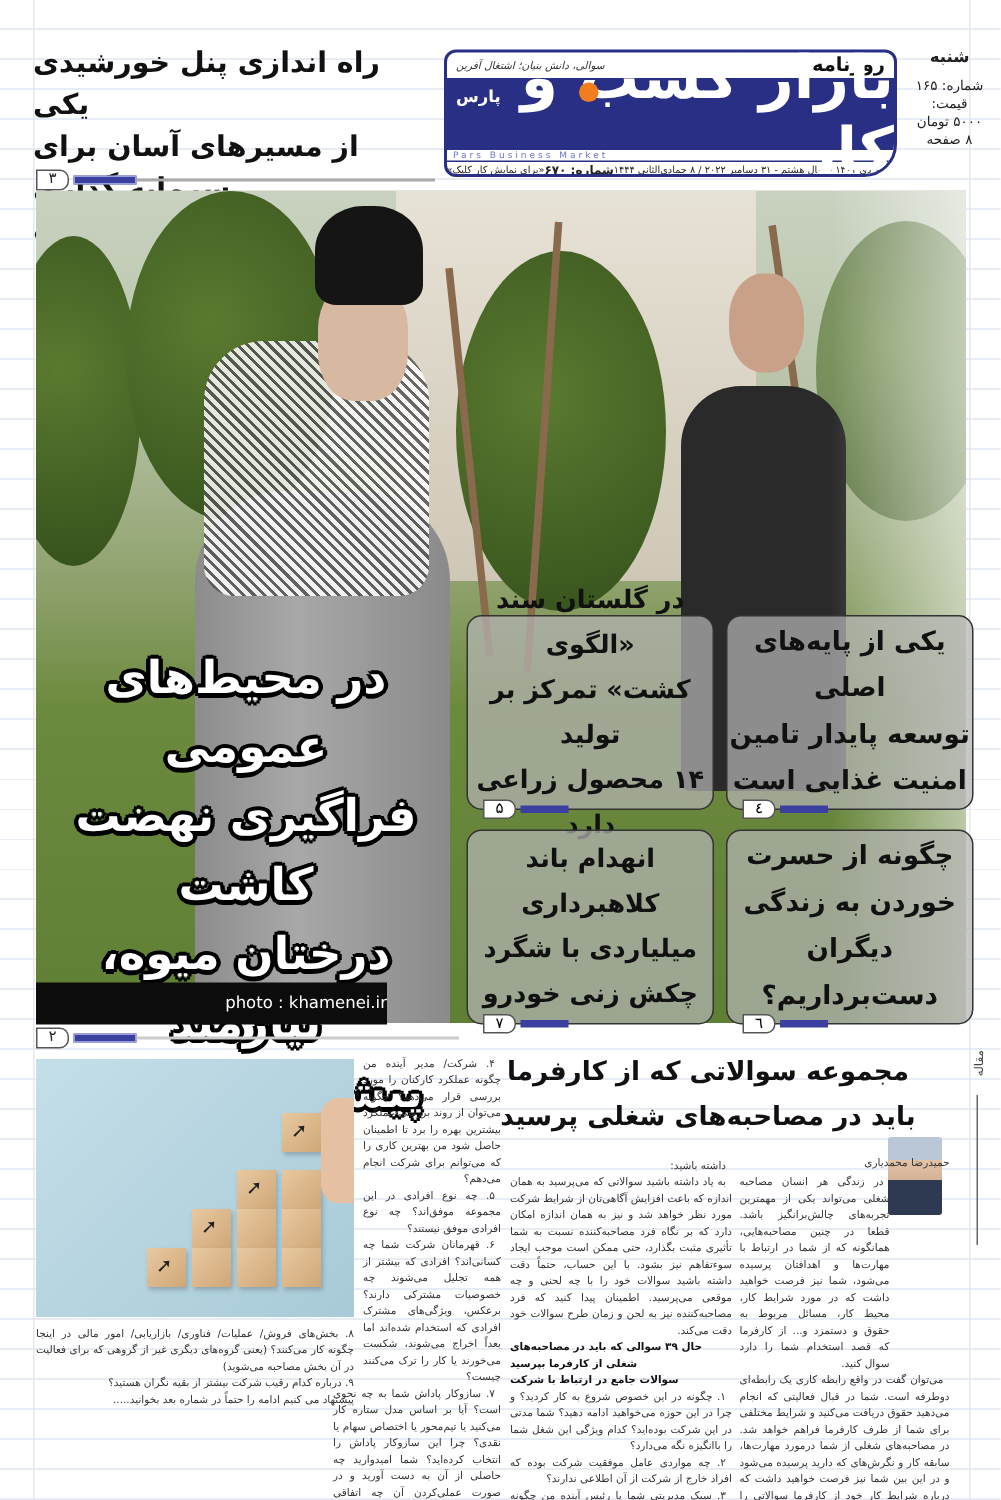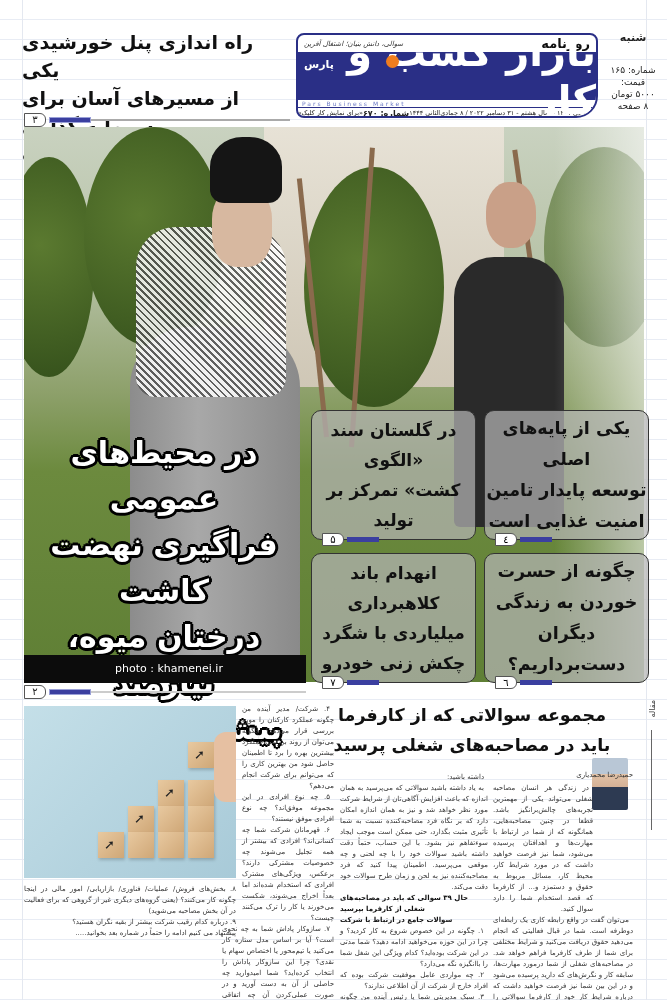--- a/index.html
+++ b/index.html
@@ -4,21 +4,21 @@
 <style>
 *{box-sizing:border-box;margin:0;padding:0}
 html,body{width:667px;height:1000px;overflow:hidden}
 body{background:#fff;font-family:"DejaVu Sans",sans-serif;position:relative;
  background-image:repeating-linear-gradient(to bottom,transparent 0,transparent 19px,#e8ecf4 19px,#e8ecf4 20px);}
 .page{position:absolute;left:0;top:0;width:667px;height:1000px;direction:rtl}
 .vline{position:absolute;top:0;bottom:0;width:1px;background:#e4e8f0}
 
 
 .side-info{position:absolute;right:8px;top:32px;width:52px;text-align:center;font-size:9px;line-height:12px;color:#222}
-.side-info .day{font-size:11px;font-weight:bold;margin-bottom:20px}
+.side-info .day{font-size:11px;font-weight:bold;margin-bottom:8px}
 .masthead{position:absolute;left:296px;top:33px;width:302px;height:85px;border:2px solid #2a2f86;border-radius:8px 8px 22px 8px;background:#fff;overflow:hidden}
 .mh-top{height:17px;display:flex;justify-content:space-between;align-items:center;padding:0 6px;direction:rtl}
 .mh-top .rz{font-weight:bold;font-size:13px;color:#111}
 .mh-top .slogan{font-size:7px;font-family:"DejaVu Serif",serif;font-style:italic;color:#333}
 .mh-band{height:48px;background:#2a2f86;position:relative;display:flex;align-items:center;justify-content:center}
 .mh-band .brand{color:#fff;font-weight:bold;font-size:40px;letter-spacing:-1px;line-height:48px}
 .mh-band .dot{position:absolute;left:88px;top:3px;width:13px;height:13px;border-radius:50%;background:#f07d1e}
 .mh-band .pars{position:absolute;left:6px;top:6px;color:#fff;font-size:11px;font-weight:bold}
 .mh-en{height:7px;font-size:6px;color:#6a78c4;letter-spacing:2px;direction:ltr;padding-left:4px;line-height:7px;font-family:"DejaVu Sans",sans-serif}
 .mh-date{height:11px;font-size:6.5px;color:#222;padding:0 6px;line-height:11px;white-space:nowrap;border-top:1px solid #2a2f86;display:flex;justify-content:space-between}
@@ -40,21 +40,21 @@
 .hero .person1-scarf{position:absolute;left:112px;top:100px;width:150px;height:170px;background:repeating-linear-gradient(45deg,#fff 0 3px,#555 3px 5px),#ddd;opacity:.85;border-radius:40px 40px 20px 20px}
 .hero .person1-head{position:absolute;left:188px;top:60px;width:60px;height:80px;background:#d7b8a0;border-radius:40%}
 .hero .person1-turban{position:absolute;left:186px;top:10px;width:72px;height:66px;background:#151515;border-radius:45% 45% 20% 20%}
 .hero .person2-body{position:absolute;left:430px;top:130px;width:110px;height:270px;background:#2a2a2a;border-radius:40px 40px 6px 6px}
 .hero .person2-head{position:absolute;left:462px;top:55px;width:50px;height:66px;background:#c9a088;border-radius:45%}
 .hero .sapling{position:absolute;width:5px;background:#8a6a4d;transform-origin:bottom}
 .hero .fog{position:absolute;right:0;top:0;width:90px;height:100%;background:linear-gradient(90deg,transparent,rgba(255,255,255,.55))}
 
 .main-story{position:absolute;left:30px;top:430px;width:268px;text-align:center;font-weight:bold;font-size:30px;line-height:46px;color:#fff;
  text-shadow:-2px -2px 0 #000,2px -2px 0 #000,-2px 2px 0 #000,2px 2px 0 #000,0 3px 0 #000,3px 0 0 #000,0 -3px 0 #000,-3px 0 0 #000}
-.credit-bar{position:absolute;left:24px;top:655px;width:282px;height:28px;background:#0c0c0c;color:#fff;font-size:11px;line-height:28px;padding-left:8px;direction:ltr;text-align:center}
+.credit-bar{position:absolute;left:24px;top:655px;width:234px;height:28px;background:#0c0c0c;color:#fff;font-size:11px;line-height:28px;padding-left:8px;direction:ltr;text-align:right}
 
 .teaser{position:absolute;width:165px;height:130px;border:1.5px solid #333;border-radius:10px;background:rgba(180,180,180,.72);display:flex;align-items:center;justify-content:center;text-align:center}
 .teaser .txt{font-weight:bold;font-size:17.5px;line-height:31px;color:#111}
 .teaser .small{font-size:17px;line-height:30px}
 .teaser .badge{position:absolute;left:10px;bottom:-7px;display:flex;align-items:center;direction:ltr}
 .teaser .badge .num{width:22px;height:13px;border:1px solid #555;border-radius:0 6px 6px 0;background:#fff;font-size:10px;text-align:center;line-height:11px}
 .teaser .badge .tag{margin-left:3px;width:32px;height:5px;background:#3b3fa0}
 
 
 .vlabel{position:absolute;right:10px;top:700px;font-size:8px;color:#444;writing-mode:vertical-rl;transform:rotate(180deg)}
@@ -154,20 +154,21 @@
     </div>
     <div class="badge">
         <span class="num">٤</span>
         <span class="tag"></span>
       </div>
   </div>
   <div class="teaser" style="left:311px;top:410px">
     <div class="txt small">
       <div>در گلستان سند «الگوی</div>
       <div>کشت» تمرکز بر تولید</div>
+      <div>۱۴ محصول زراعی دارد</div>
     </div>
     <div class="badge">
         <span class="num">۵</span>
         <span class="tag"></span>
       </div>
   </div>
   <div class="teaser" style="left:484px;top:553px">
     <div class="txt">
       <div>چگونه از حسرت</div>
       <div>خوردن به زندگی</div>

